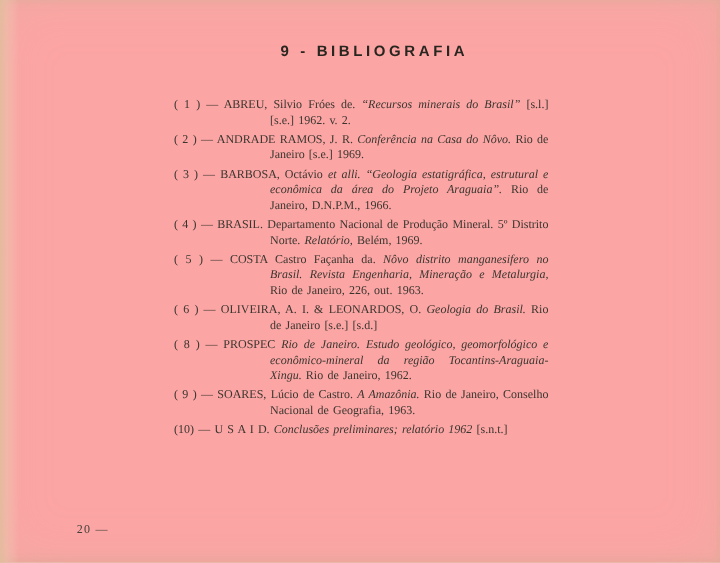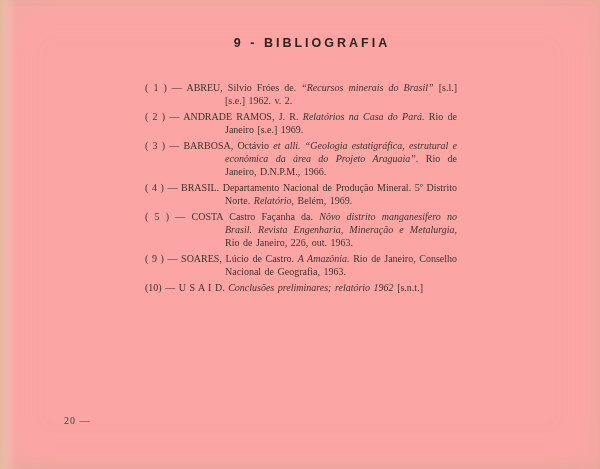--- a/index.html
+++ b/index.html
@@ -64,38 +64,40 @@
   }
   .entry .it {
     font-style: italic;
   }
   .entry-label {
     white-space: pre;
   }
   .page-number {
     position: absolute;
     left: 64px;
-    top: 415px;
+    top: 436px;
     font-size: 10px;
     color: #45413a;
     letter-spacing: 1px;
   }
 </style>
 </head>
 <body>
 
 <div class="page">
   <div class="left-edge"></div>
 
   <h1 class="title">9 - BIBLIOGRAFIA</h1>
 
   <div class="bib-list">
       <div class="entry"><span class="entry-label">( 1 ) — </span><span>ABREU, Silvio Fróes de.  </span><span class="it">“Recursos minerais do Brasil”</span><span> [s.l.] [s.e.] 1962. v. 2.</span></div>
-      <div class="entry"><span class="entry-label">( 2 ) — </span><span>ANDRADE RAMOS, J. R.  </span><span class="it">Relatórios na Casa do Pará.</span><span>  Rio de Janeiro [s.e.] 1969.</span></div>
+      <div class="entry"><span class="entry-label">( 2 ) — </span><span>ANDRADE RAMOS, J. R.  </span><span class="it">Conferência na Casa do Nôvo.</span><span>  Rio de Janeiro [s.e.] 1969.</span></div>
       <div class="entry"><span class="entry-label">( 3 ) — </span><span>BARBOSA, Octávio </span><span class="it">et alli.</span><span>  </span><span class="it">“Geologia estatigráfica, estrutural e econômica da área do Projeto Araguaia”.</span><span>  Rio de Janeiro, D.N.P.M., 1966.</span></div>
       <div class="entry"><span class="entry-label">( 4 ) — </span><span>BRASIL. Departamento Nacional de Produção Mineral. 5º Distrito Norte. </span><span class="it">Relatório,</span><span> Belém, 1969.</span></div>
       <div class="entry"><span class="entry-label">( 5 ) — </span><span>COSTA Castro Façanha da.  </span><span class="it">Nôvo distrito manganesifero no Brasil. Revista Engenharia, Mineração e Metalurgia,</span><span> Rio de Janeiro, 226, out. 1963.</span></div>
+      <div class="entry"><span class="entry-label">( 6 ) — </span><span>OLIVEIRA, A. I. &amp; LEONARDOS, O.  </span><span class="it">Geologia do Brasil.</span><span> Rio de Janeiro [s.e.] [s.d.]</span></div>
+      <div class="entry"><span class="entry-label">( 8 ) — </span><span>PROSPEC </span><span class="it">Rio de Janeiro.</span><span>  </span><span class="it">Estudo geológico, geomorfológico e econômico-mineral da região Tocantins-Araguaia-Xingu.</span><span> Rio de Janeiro, 1962.</span></div>
       <div class="entry"><span class="entry-label">( 9 ) — </span><span>SOARES, Lúcio de Castro.  </span><span class="it">A Amazônia.</span><span>  Rio de Janeiro, Conselho Nacional de Geografia, 1963.</span></div>
       <div class="entry"><span class="entry-label">(10) — </span><span>U S A I D.  </span><span class="it">Conclusões preliminares; relatório 1962</span><span> [s.n.t.]</span></div>
     </div>
 
   <div class="page-number">20 —</div>
 </div>
 
 </body></html>

